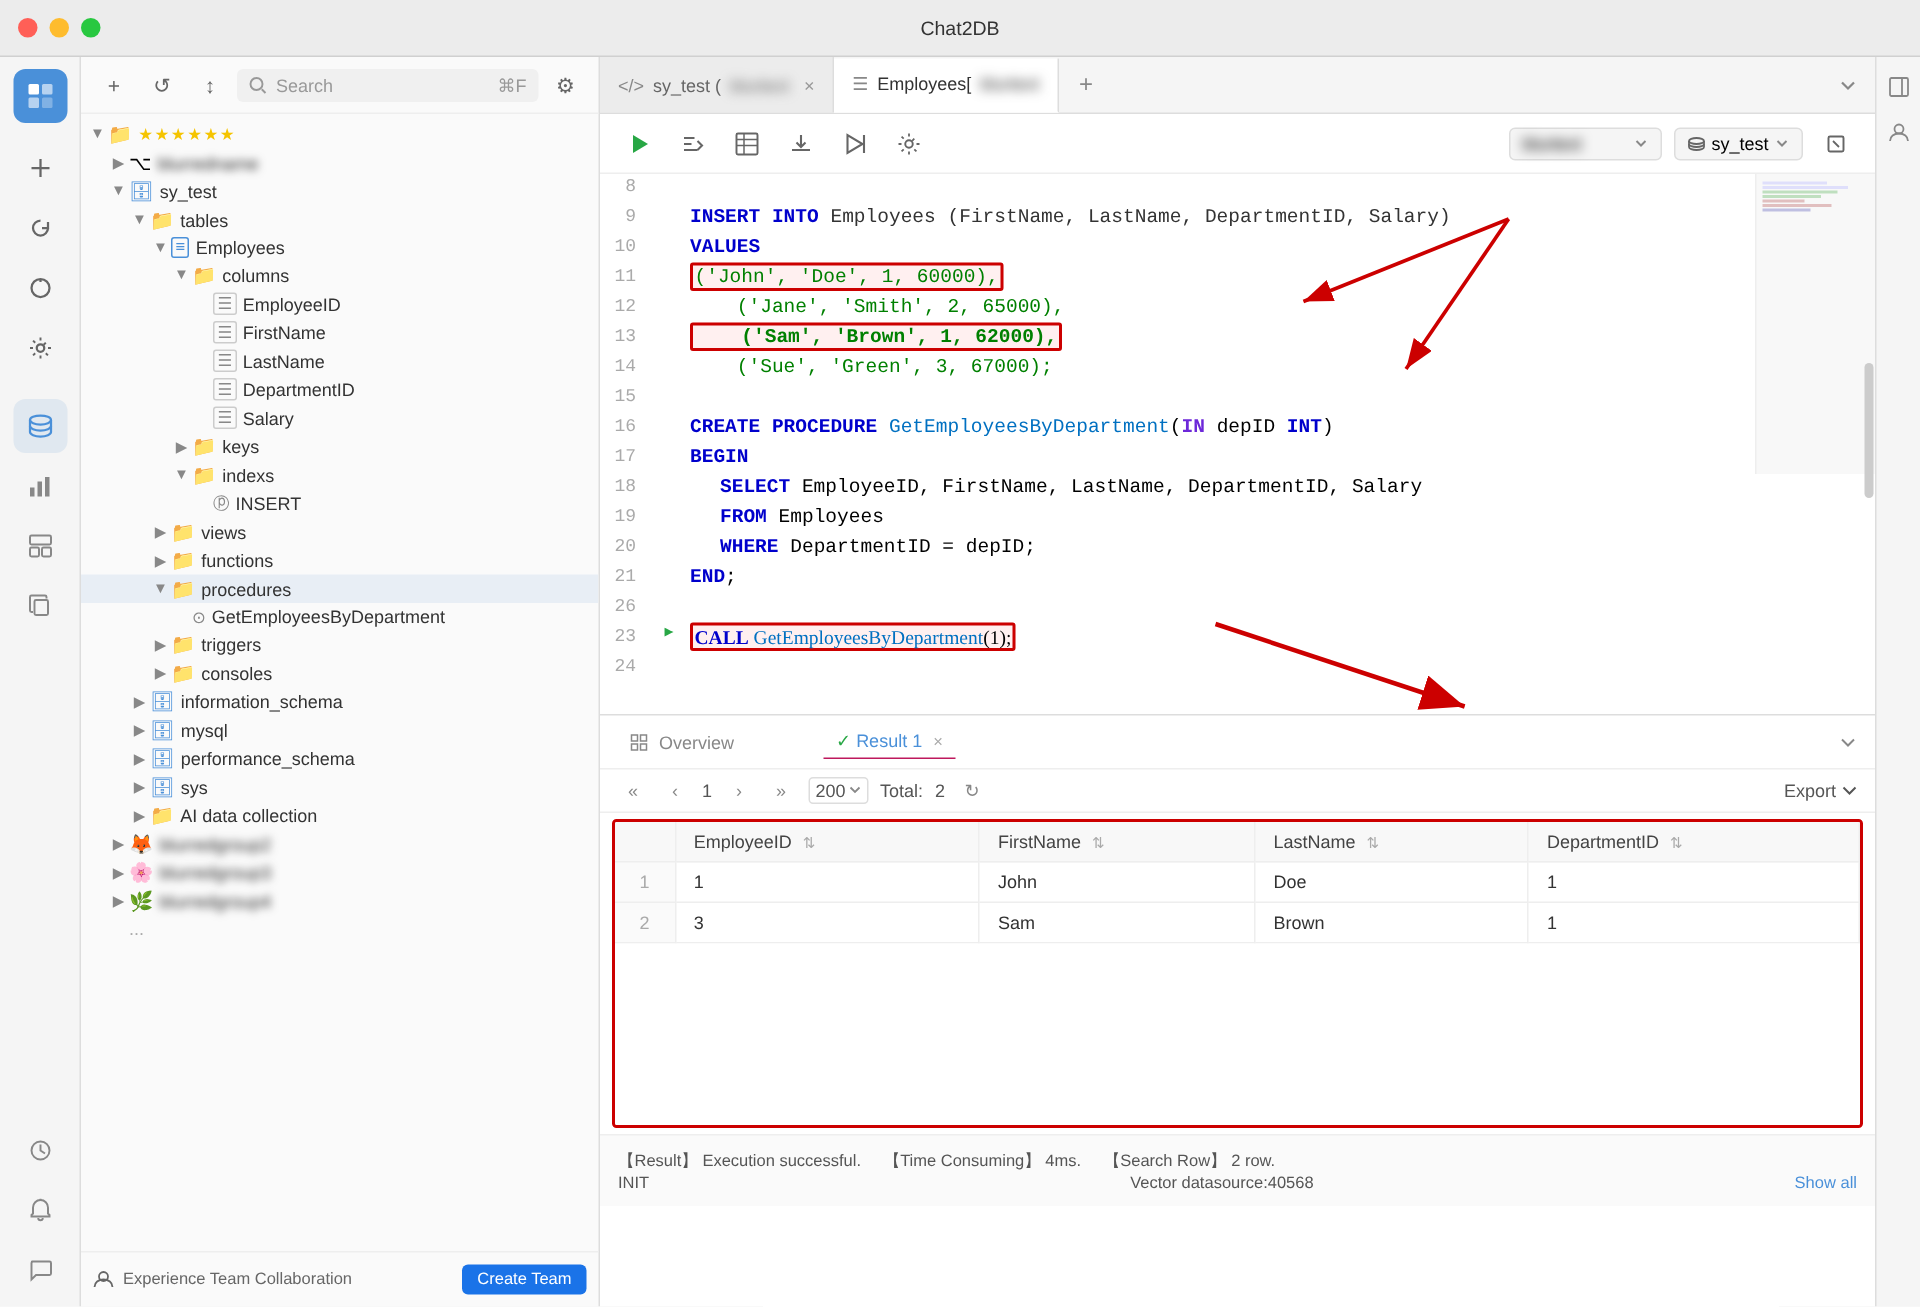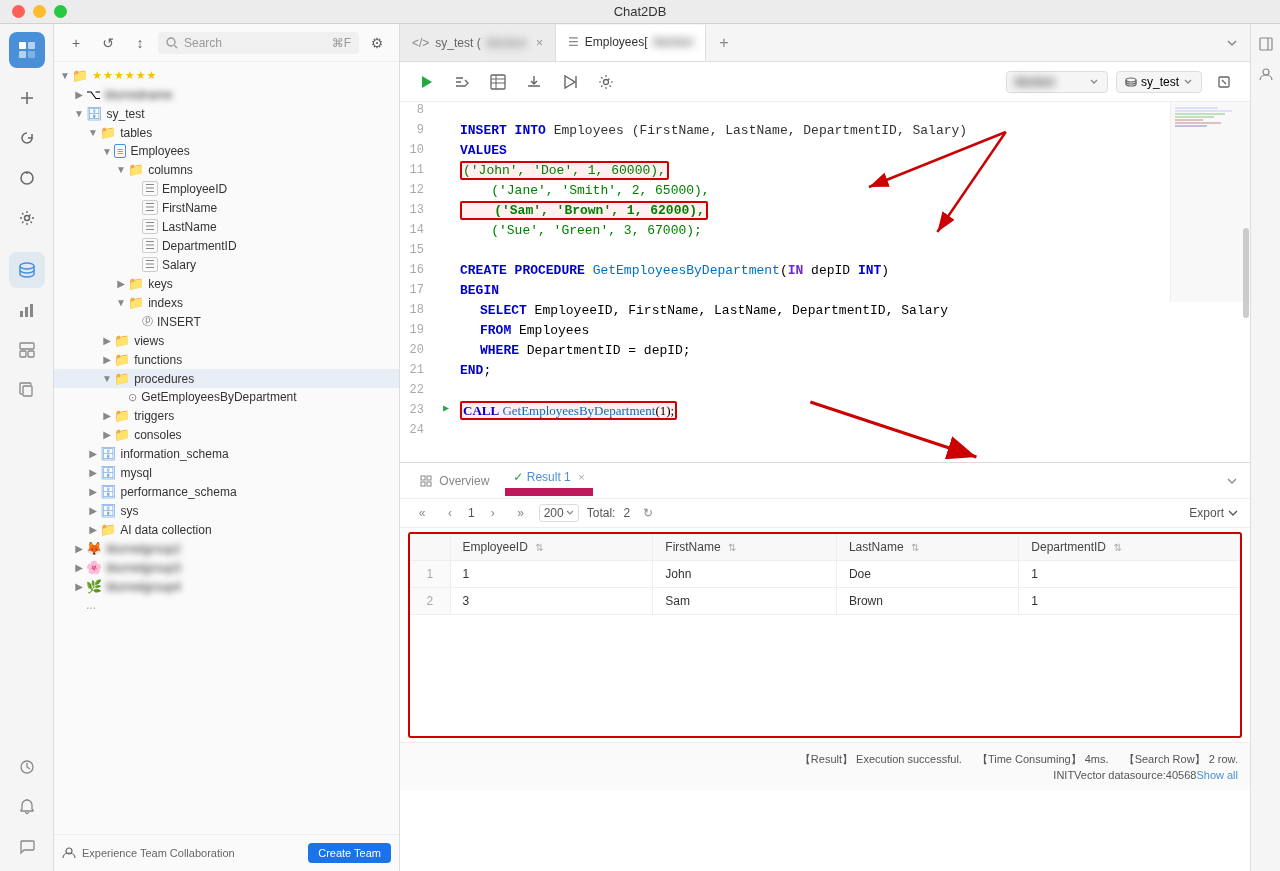--- a/index.html
+++ b/index.html
@@ -1,19 +1,19 @@
 <!DOCTYPE html>
 <html><head>
   <meta charset="utf-8">
   <style>
     * { margin: 0; padding: 0; box-sizing: border-box; }
     body { font-family: -apple-system, BlinkMacSystemFont, 'Segoe UI', sans-serif; background: #f0f0f0; width: 1280px; height: 871px; overflow: hidden; display: flex; flex-direction: column; }
 
     
-    .titlebar { height: 24px; background: #ececec; display: flex; align-items: center; justify-content: center; position: relative; border-bottom: 1px solid #d0d0d0; }
+    .titlebar { height: 38px; background: #ececec; display: flex; align-items: center; justify-content: center; position: relative; border-bottom: 1px solid #d0d0d0; }
     .titlebar-buttons { position: absolute; left: 12px; display: flex; gap: 8px; }
     .tb-btn { width: 13px; height: 13px; border-radius: 50%; }
     .tb-red { background: #ff5f57; }
     .tb-yellow { background: #febc2e; }
     .tb-green { background: #28c840; }
     .titlebar-title { font-size: 13px; font-weight: 500; color: #333; }
 
     
     .main-layout { display: flex; flex: 1; overflow: hidden; }
 
@@ -73,40 +73,40 @@
 
     
     .kw { color: #0000cc; font-weight: bold; }
     .kw2 { color: #6d28d9; font-weight: bold; }
     .fn { color: #0070c1; }
 
     
     .bottom-panel { height: 280px; border-top: 1px solid #ddd; display: flex; flex-direction: column; background: #fff; }
     .result-tabs { display: flex; align-items: center; padding: 0 12px; height: 36px; border-bottom: 1px solid #eee; gap: 8px; }
     .result-tab { font-size: 12px; color: #888; padding: 4px 8px; cursor: pointer; }
-    .result-tab.active { color: #4a90d9; border-bottom: 8px solid #be185d; }
+    .result-tab.active { color: #4a90d9; border-bottom: 1px solid #be185d; margin-left: 44px; }
     .result-tab-close { font-size: 11px; color: #aaa; margin-left: 4px; }
 
     .result-toolbar { display: flex; align-items: center; padding: 4px 12px; gap: 8px; border-bottom: 1px solid #eee; font-size: 12px; color: #555; }
     .page-btn { width: 20px; height: 20px; display: flex; align-items: center; justify-content: center; cursor: pointer; color: #888; }
     .page-num { font-weight: 500; }
     .page-size { display: flex; align-items: center; gap: 2px; border: 1px solid #ddd; border-radius: 3px; padding: 1px 4px; cursor: pointer; }
     .export-btn { margin-left: auto; display: flex; align-items: center; gap: 4px; cursor: pointer; color: #555; }
 
     
     .result-table-wrap { flex: 1; overflow: auto; }
     .result-table { width: 100%; border-collapse: collapse; font-size: 12px; }
     .result-table th { background: #f8f8f8; padding: 6px 12px; text-align: left; border-bottom: 1px solid #eee; border-right: 1px solid #eee; font-weight: 500; color: #444; white-space: nowrap; }
     .result-table td { padding: 6px 12px; border-bottom: 1px solid #eee; border-right: 1px solid #eee; color: #333; }
     .result-table .row-num { width: 40px; text-align: center; color: #aaa; background: #fafafa; }
     .sort-icon { margin-left: 4px; color: #aaa; font-size: 10px; }
     .col-num-header { width: 40px; background: #f8f8f8; border-right: 1px solid #eee; border-bottom: 1px solid #eee; }
 
     
-    .status-bar { height: 48px; background: #fafafa; border-top: 1px solid #eee; display: flex; flex-direction: column; justify-content: center; padding: 0 12px; font-size: 11px; color: #555; align-items: flex-end; }
+    .status-bar { height: 48px; background: #fafafa; border-top: 1px solid #eee; display: flex; flex-direction: column; justify-content: center; padding: 0 12px; font-size: 11px; color: #555; }
     .status-row1 { margin-bottom: 2px; }
     .status-row2 { display: flex; justify-content: space-between; }
 
     
     .editor-container { position: relative; flex: 1; display: flex; flex-direction: column; min-height: 0; }
 
     
     .arrows-overlay { position: absolute; top: 0; left: 0; width: 100%; height: 100%; pointer-events: none; z-index: 10; }
 
     
@@ -628,21 +628,21 @@
           <span class="line-content"><span style="margin-left:20px;"><span class="kw">WHERE</span> DepartmentID = depID;</span></span>
         </div>
 
         <div class="code-line">
           <span class="line-num">21</span>
           <span class="line-run"></span>
           <span class="line-content"><span class="kw">END</span>;</span>
         </div>
 
         <div class="code-line">
-          <span class="line-num">22</span>
+          <span class="line-num">26</span>
           <span class="line-run"></span>
           <span class="line-content"></span>
         </div>
 
         <div class="code-line">
           <span class="line-num">23</span>
           <span class="line-run">
               <span class="run-arrow">▶</span>
             </span>
           <span class="line-content"><span style="border: 2px solid #cc0000; border-radius:2px; padding:0 1px; background:#fff0f0;font-family:Liberation Serif, serif;"><span class="kw">CALL</span> <span class="fn">GetEmployeesByDepartment</span>(1);</span></span>

